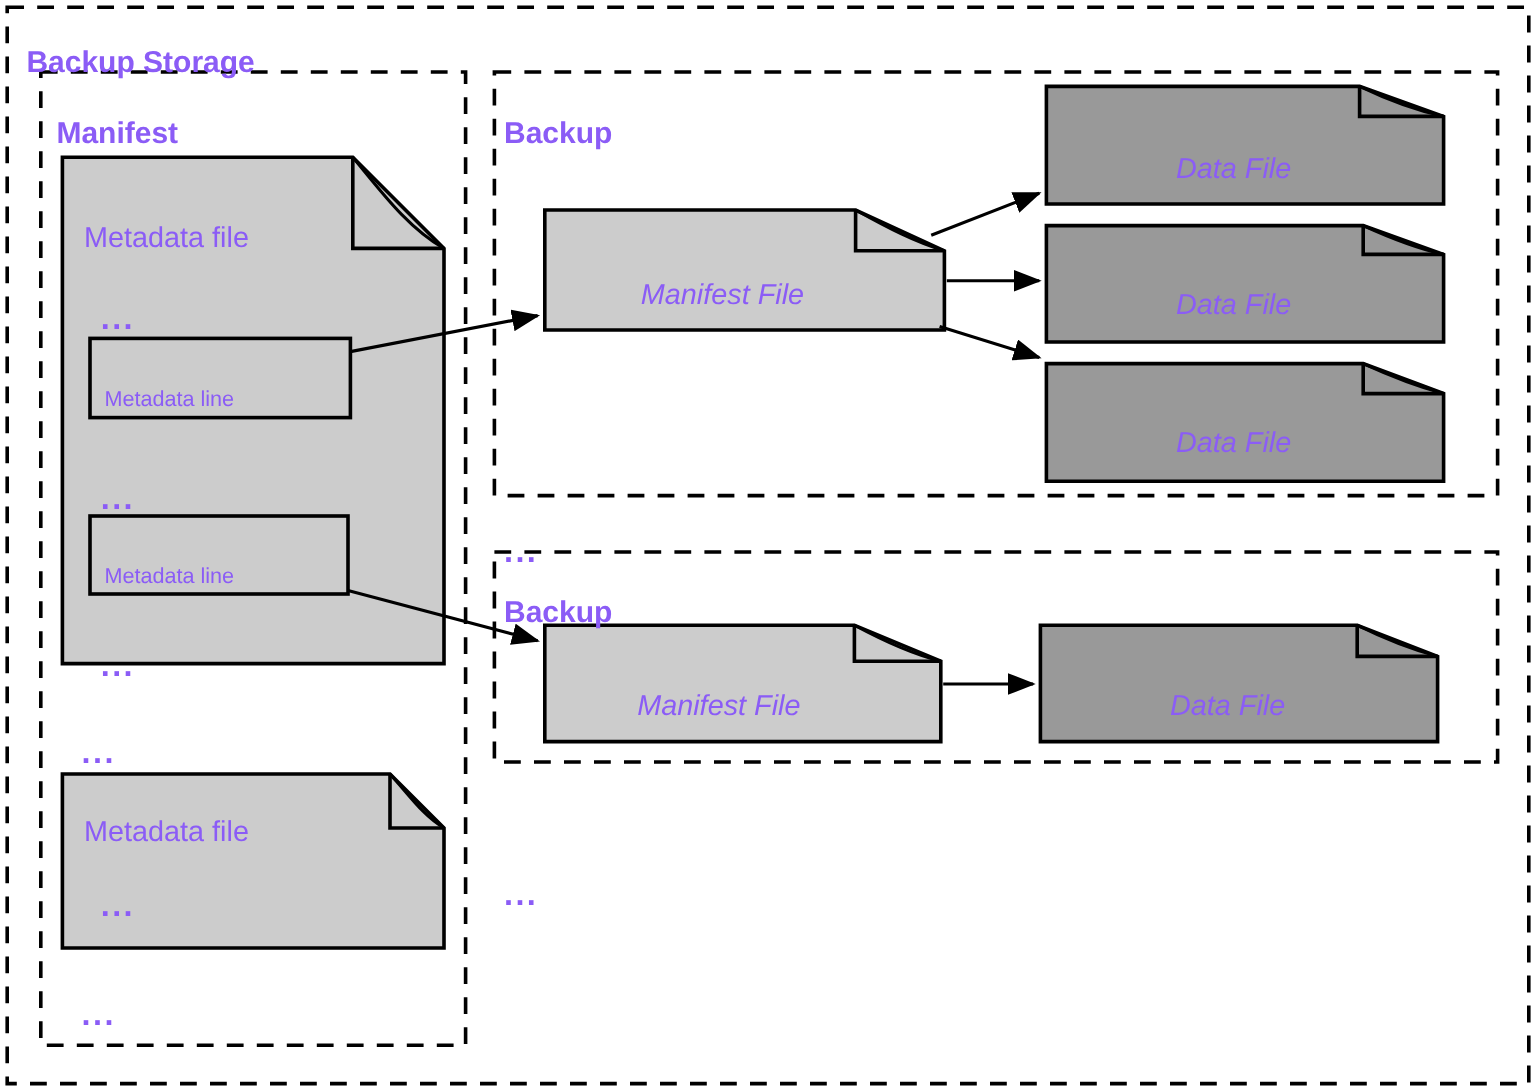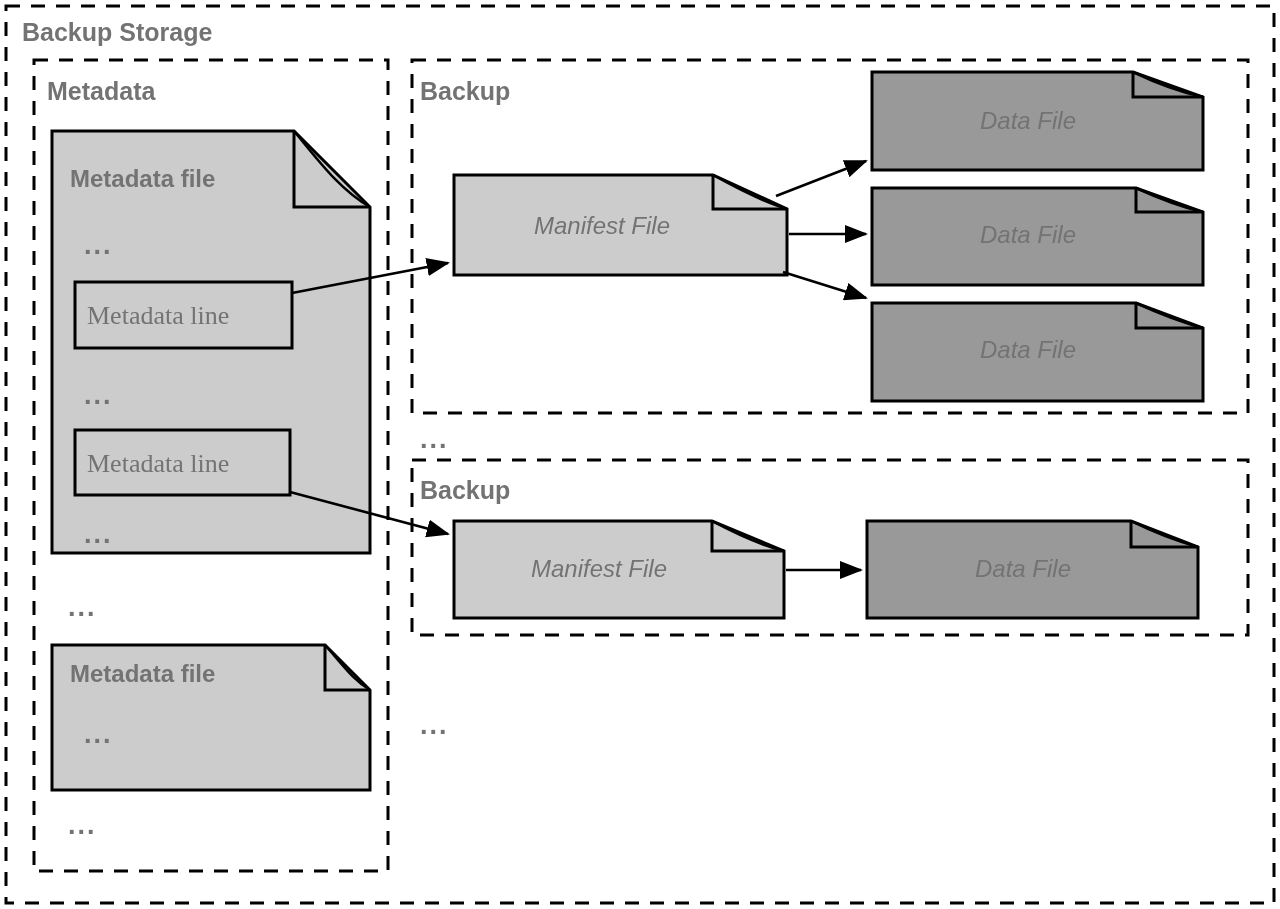--- a/index.html
+++ b/index.html
@@ -22,41 +22,41 @@
   #svg-layer {
     position: absolute;
     left: 0;
     top: 0;
     width: 1280px;
     height: 909px;
   }
   .lbl {
     position: absolute;
     white-space: nowrap;
-    color: #737373;
+    color: #8b5cf6;
     line-height: 1;
+    margin-top: 20px;
   }
   .container-title {
     font-size: 25px;
     font-weight: bold;
     letter-spacing: 0px;
   }
   .file-title-bold {
     font-size: 24px;
-    font-weight: bold;
+    font-weight: normal;
   }
   .file-title-reg {
     font-size: 24px;
     font-weight: normal;
     font-style: italic;
   }
   .line-label {
-    font-size: 26px;
+    font-size: 18px;
     font-weight: normal;
-    font-family: Liberation Serif, serif;
   }
   .ellipsis {
     font-size: 27px;
     font-weight: bold;
     letter-spacing: 2px;
   }
 </style>
 </head>
 <body>
 
@@ -137,21 +137,21 @@
 
     <line x1="789" y1="234" x2="866" y2="234" stroke="#000000" stroke-width="2.6" marker-end="url(#arrowhead)"></line>
 
     <line x1="783" y1="272" x2="866" y2="298" stroke="#000000" stroke-width="2.6" marker-end="url(#arrowhead)"></line>
 
     <line x1="786" y1="570" x2="861" y2="570" stroke="#000000" stroke-width="2.6" marker-end="url(#arrowhead)"></line>
   </svg>
 
   <div class="lbl container-title" style="left:22px; top:20px;">Backup Storage</div>
 
-  <div class="lbl container-title" style="left:47px; top:79px;">Metadata</div>
+  <div class="lbl container-title" style="left:47px; top:79px;">Manifest</div>
 
   <div class="lbl container-title" style="left:420px; top:79px;">Backup</div>
 
   <div class="lbl container-title" style="left:420px; top:478px;">Backup</div>
 
   <div class="lbl file-title-bold" style="left:70px; top:167px;">Metadata file</div>
 
   <div class="lbl ellipsis" style="left:84px; top:232px;">...</div>
 
   <div class="lbl line-label" style="left:87px; top:303px;">Metadata line</div>

